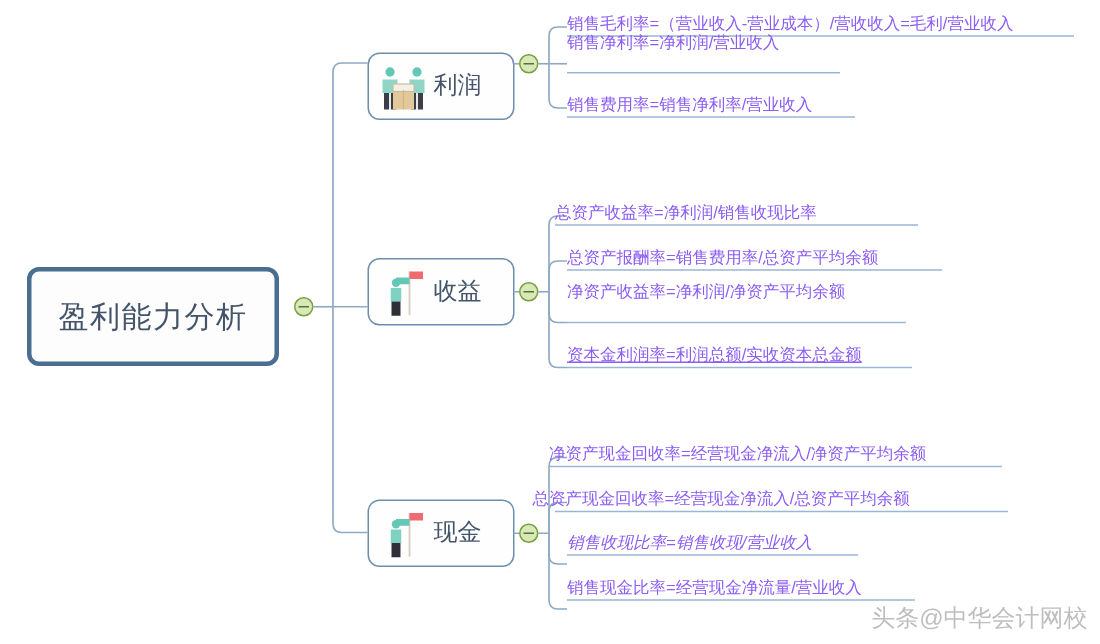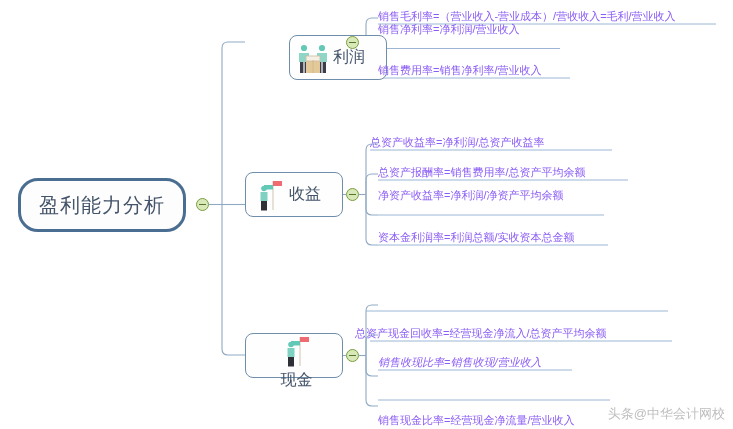--- a/index.html
+++ b/index.html
@@ -28,23 +28,23 @@
     width: 733px;
     height: 429px;
     pointer-events: none;
   }
   
   .root-node {
     position: absolute;
     left: 18px;
     top: 178px;
     width: 168px;
-    height: 54px;
+    height: 66px;
     border: 3px solid #4a6d92;
-    border-radius: 20px;
+    border-radius: 8px;
     background: #fdfdfd;
     box-sizing: border-box;
     display: flex;
     align-items: center;
     justify-content: center;
   }
   .root-label {
     font-size: 20px;
     color: #44546a;
     letter-spacing: 1px;
@@ -57,23 +57,23 @@
     height: 45px;
     border: 1.3px solid #6f8eab;
     border-radius: 8px;
     background: #fefefe;
     box-sizing: border-box;
     display: flex;
     align-items: center;
     justify-content: flex-start;
     padding-left: 5px;
   }
-  .branch-node.n0 { left: 245px; top: 35px; margin-left: 44px; }
+  .branch-node.n0 { left: 245px; top: 35px; }
   .branch-node.n1 { left: 245px; top: 172px; }
-  .branch-node.n2 { left: 245px; top: 333px; flex-direction: column; }
+  .branch-node.n2 { left: 245px; top: 333px; }
   .branch-icon {
     width: 36px;
     height: 34px;
     flex: 0 0 36px;
     position: relative;
     margin-right: 2px;
   }
   .branch-label {
     font-size: 16px;
     color: #44546a;
@@ -108,21 +108,21 @@
     font-size: 11px;
     color: #8b5cf6;
     white-space: nowrap;
     line-height: 14px;
   }
   
   .watermark {
     position: absolute;
     right: 8px;
     bottom: 6px;
-    font-size: 13px;
+    font-size: 16px;
     color: #b9b9b9;
     letter-spacing: 0px;
     white-space: nowrap;
     text-shadow: 0.6px 0.6px 0 rgba(255,255,255,0.85);
     opacity: 0.92;
   }
 </style>
 </head>
 <body>
 
@@ -214,39 +214,40 @@
 
         <circle cx="13" cy="10.5" r="2.8" fill="#63c9b6"></circle>
         <path d="M9.5 14 h7 v9 h-7 z" fill="#7fd2c2"></path>
         <path d="M10 23 h6 v9.5 h-6 z" fill="#2f2f38"></path>
       </svg>
     </span>
     <span class="branch-label">收益</span>
   </div>
   <div class="collapse-btn collapse-b1"></div>
 
-  <div class="leaf" style="left:370px; top:135px;">总资产收益率=净利润/总资产收益率</div>
+  <div class="leaf" style="left:370px; top:135px;">总资产收益率=净利润/销售收现比率</div>
   <div class="leaf" style="left:378px; top:165px;">总资产报酬率=销售费用率/总资产平均余额</div>
   <div class="leaf" style="left:378px; top:188px;">净资产收益率=净利润/净资产平均余额</div>
-  <div class="leaf" style="left:378px; top:230px;">资本金利润率=利润总额/实收资本总金额</div>
+  <div class="leaf" style="left:378px; top:230px;text-decoration:underline;">资本金利润率=利润总额/实收资本总金额</div>
 
   <div class="branch-node n2">
     <span class="branch-icon">
       <svg viewBox="0 0 36 34" width="36" height="34">
         <line x1="22" y1="3" x2="22" y2="32" stroke="#d9cdbb" stroke-width="1.2"></line>
         <path d="M22 3 h9 v5 h-9 z" fill="#f06a72"></path>
         <path d="M13 7 h9 v4.5 h-9 z" fill="#63c9b6"></path>
         <circle cx="13" cy="10.5" r="2.8" fill="#63c9b6"></circle>
         <path d="M9.5 14 h7 v9 h-7 z" fill="#7fd2c2"></path>
         <path d="M10 23 h6 v9.5 h-6 z" fill="#2f2f38"></path>
       </svg>
     </span>
     <span class="branch-label">现金</span>
   </div>
   <div class="collapse-btn collapse-b2"></div>
 
+  <div class="leaf" style="left:366px; top:296px;">净资产现金回收率=经营现金净流入/净资产平均余额</div>
   <div class="leaf" style="left:355px; top:326px;">总资产现金回收率=经营现金净流入/总资产平均余额</div>
   <div class="leaf" style="left:378px; top:355px;font-style:italic;">销售收现比率=销售收现/营业收入</div>
-  <div class="leaf" style="left:378px; top:385px;margin-top:28px;">销售现金比率=经营现金净流量/营业收入</div>
+  <div class="leaf" style="left:378px; top:385px;">销售现金比率=经营现金净流量/营业收入</div>
 
   <div class="watermark">头条@中华会计网校</div>
 
 </div>
 
 </body></html>

